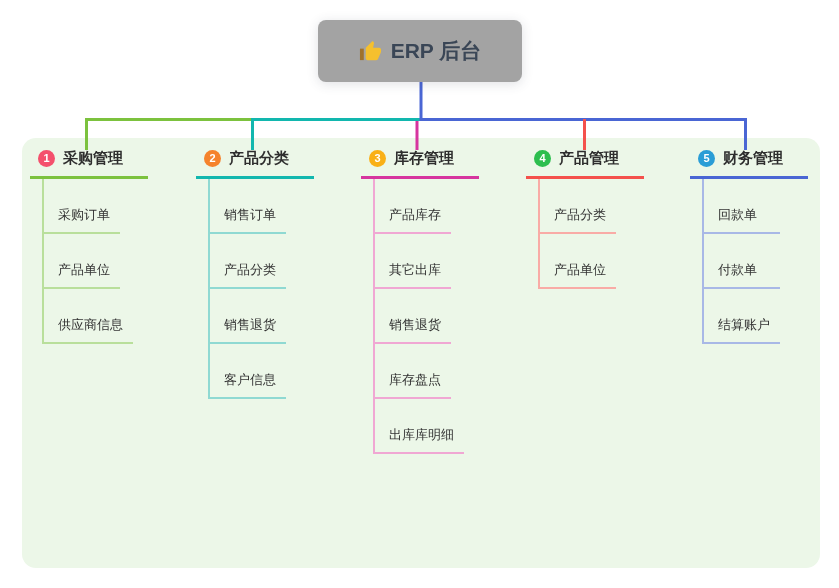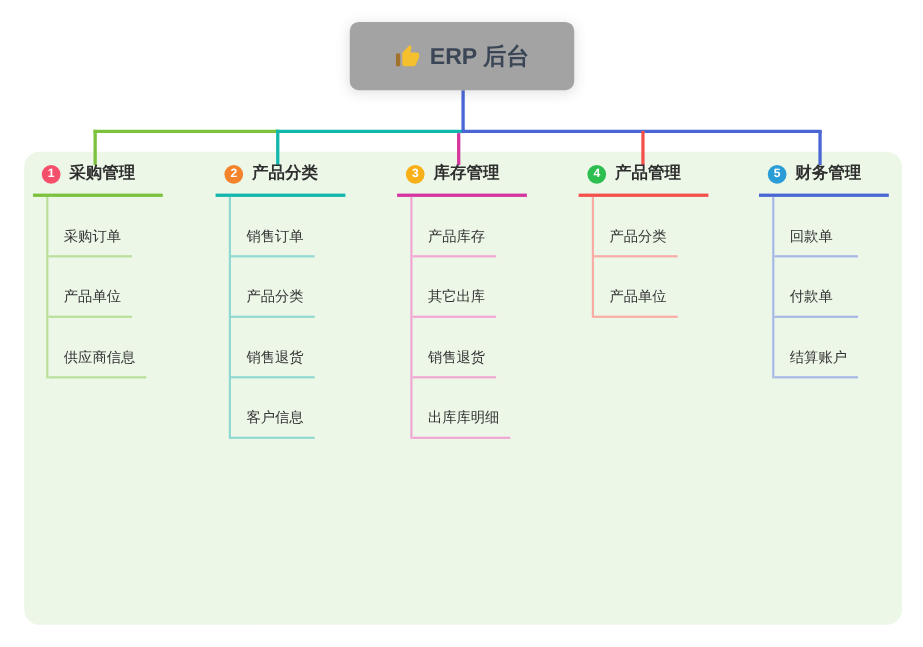--- a/index.html
+++ b/index.html
@@ -101,20 +101,21 @@
 
   <div class="branch" style="left: 361px; --c: #d6359f; --cl: #f0a7d3;">
     <div class="branch-header">
       <span class="badge" style="background: rgb(249, 176, 23);">3</span>
       <span>库存管理</span>
     </div>
     <div class="children">
       <div class="child">产品库存</div>
       <div class="child">其它出库</div>
       <div class="child">销售退货</div>
+      <div class="child">库存盘点</div>
       <div class="child">出库库明细</div>
     </div>
   </div>
 
   <div class="branch" style="left: 526px; --c: #f4514c; --cl: #f9aba6;">
     <div class="branch-header">
       <span class="badge" style="background: rgb(44, 190, 78);">4</span>
       <span>产品管理</span>
     </div>
     <div class="children">

